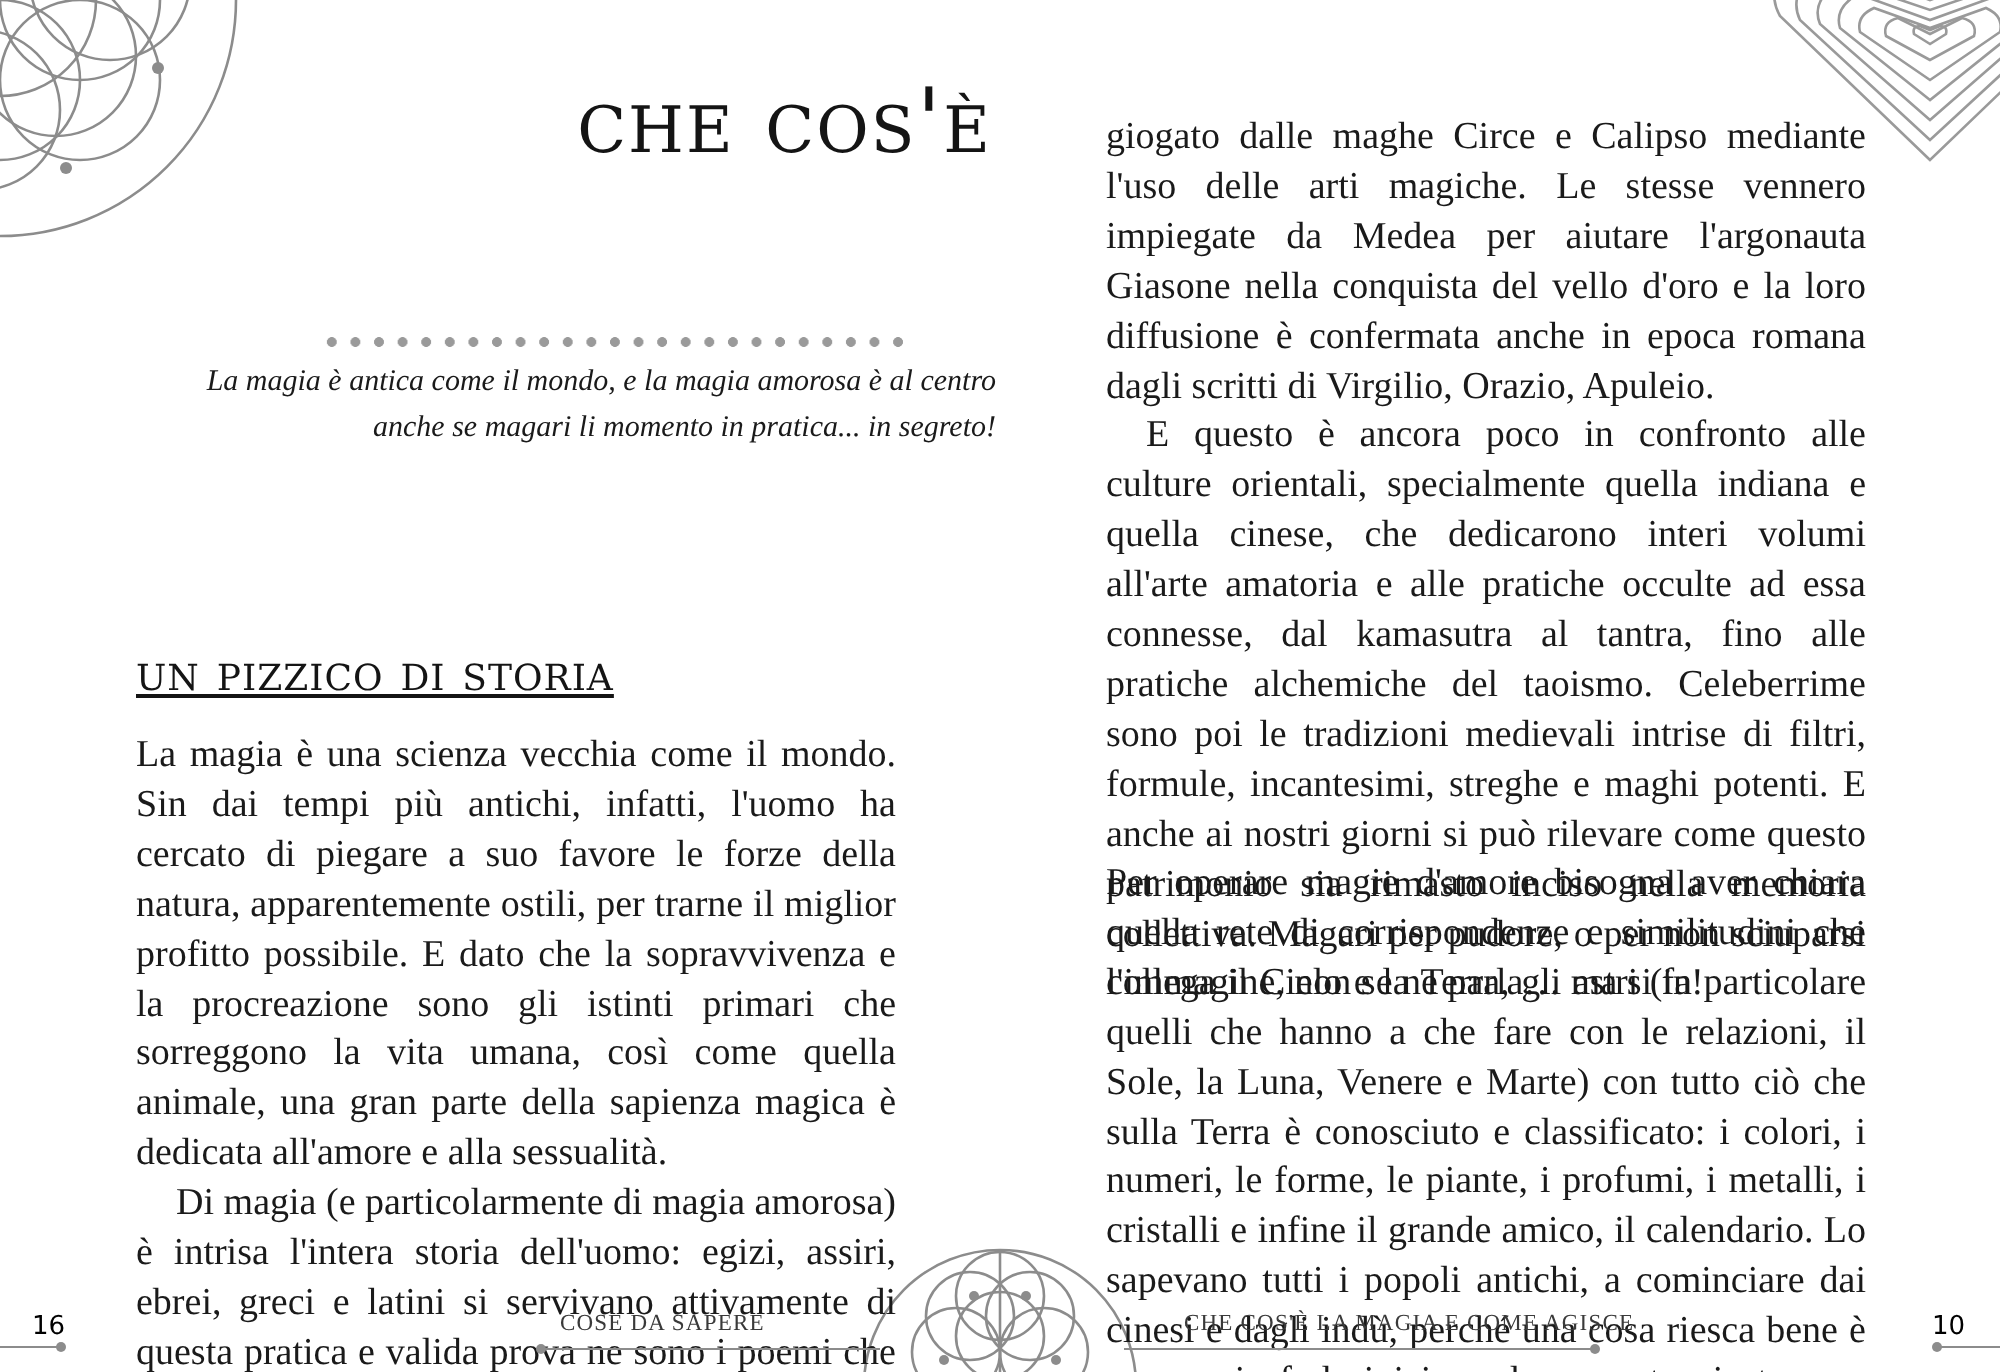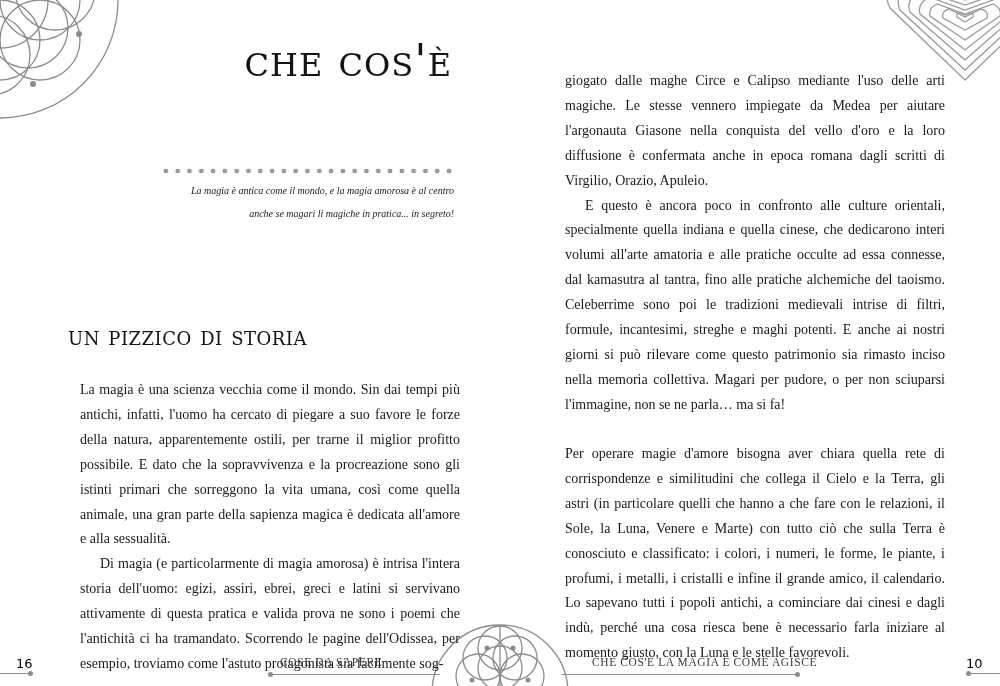--- a/index.html
+++ b/index.html
@@ -1,49 +1,49 @@
 <!DOCTYPE html>
 <html><head>
   <meta charset="utf-8">
   <style>
     html, body { margin: 0; padding: 0; background: #ffffff; }
     body {
       width: 1000px; height: 686px; position: relative; overflow: hidden;
       font-family: "Liberation Serif", "DejaVu Serif", serif; color: #1a1a1a;
     }
     .deco { position: absolute; pointer-events: none; }
-    .page { position: absolute; top: 0; height: 686px; }
+    .page { position: absolute; top: 0; height: 686px; padding-left: 44px; }
     .page-left { left: 0; width: 500px; }
     .page-right { left: 500px; width: 500px; }
 
     .chapter-title {
       position: absolute; right: 48px; top: 40px; width: 360px;
       text-align: right; font-family: "DejaVu Serif", serif;
       font-size: 45px; line-height: 42px; letter-spacing: 1px;
       font-variant: small-caps; text-transform: lowercase; color: #141414;
       font-weight: normal; margin: 0;
     }
     .dots-rule {
       position: absolute; left: 160px; top: 168px; width: 296px; height: 6px;
       background-image: radial-gradient(circle, #9a9a9a 2.3px, transparent 2.6px);
       background-size: 11.8px 6px; background-repeat: repeat-x;
     }
     .intro {
       position: absolute; right: 46px; top: 180px; width: 430px;
-      text-align: right; font-style: italic; font-size: 10px; line-height: 22.8px;
+      text-align: right; font-style: italic; font-size: 15px; line-height: 22.8px;
       margin: 0;
     }
     .section-heading {
       position: absolute; font-family: "DejaVu Serif", serif; font-size: 25px;
       font-variant: small-caps; text-transform: lowercase; font-weight: normal;
-      letter-spacing: 0.5px; margin: 0; color: #141414;
+      letter-spacing: 0.5px; margin: 0; color: #141414; text-decoration: underline;
     }
     .body-text {
-      position: absolute; width: 380px; font-size: 14px; line-height: 24.9px;
-      text-align: justify; margin: 12px;
+      position: absolute; width: 380px; font-size: 19px; line-height: 24.9px;
+      text-align: justify; margin: 0;
     }
     .body-text p { margin: 0; }
     .body-text p.indent { text-indent: 20px; }
 
     .footer-line { position: absolute; height: 1px; background: #8c8c8c; }
     .footer-dot { position: absolute; width: 5px; height: 5px; border-radius: 50%; background: #8c8c8c; }
     .footer-label {
       position: absolute; top: 656px; font-size: 11.5px; letter-spacing: 0.6px; color: #3a3a3a;
     }
     .page-number {
@@ -97,21 +97,21 @@
   <circle cx="98" cy="62" r="2.5" fill="#8c8c8c"></circle>
 </svg>
 
 <section class="page page-left">
   <h1 class="chapter-title">
     <div>Che cos'è</div>
   </h1>
   <div class="dots-rule"></div>
   <div class="intro">
     <div>La magia è antica come il mondo, e la magia amorosa è al centro</div>
-    <div>anche se magari li magiche in pratica... in segreto!</div>
+    <div>anche se magari li momento in pratica... in segreto!</div>
   </div>
 
   <h2 class="section-heading" style="left:68px;top:322px">Un pizzico di storia</h2>
 
   <div class="body-text" style="left:68px;top:366px">
     <p>La magia è una scienza vecchia come il mondo. Sin dai tempi più antichi, infatti, l'uomo ha cercato di piegare a suo favore le forze della natura, apparentemente ostili, per trarne il miglior profitto possibile. E dato che la sopravvivenza e la procreazione sono gli istinti primari che sorreggono la vita umana, così come quella animale, una gran parte della sapienza magica è dedicata all'amore e alla sessualità.</p>
     <p class="indent">Di magia (e particolarmente di magia amorosa) è intrisa l'intera storia dell'uomo: egizi, assiri, ebrei, greci e latini si servivano attivamente di questa pratica e valida prova ne sono i poemi che l'antichità ci ha tramandato. Scorrendo le pagine dell'Odissea, per esempio, troviamo come l'astuto protagonista sia facilmente sog-</p>
   </div>
 
   <span class="page-number" style="left:16px">16</span>

